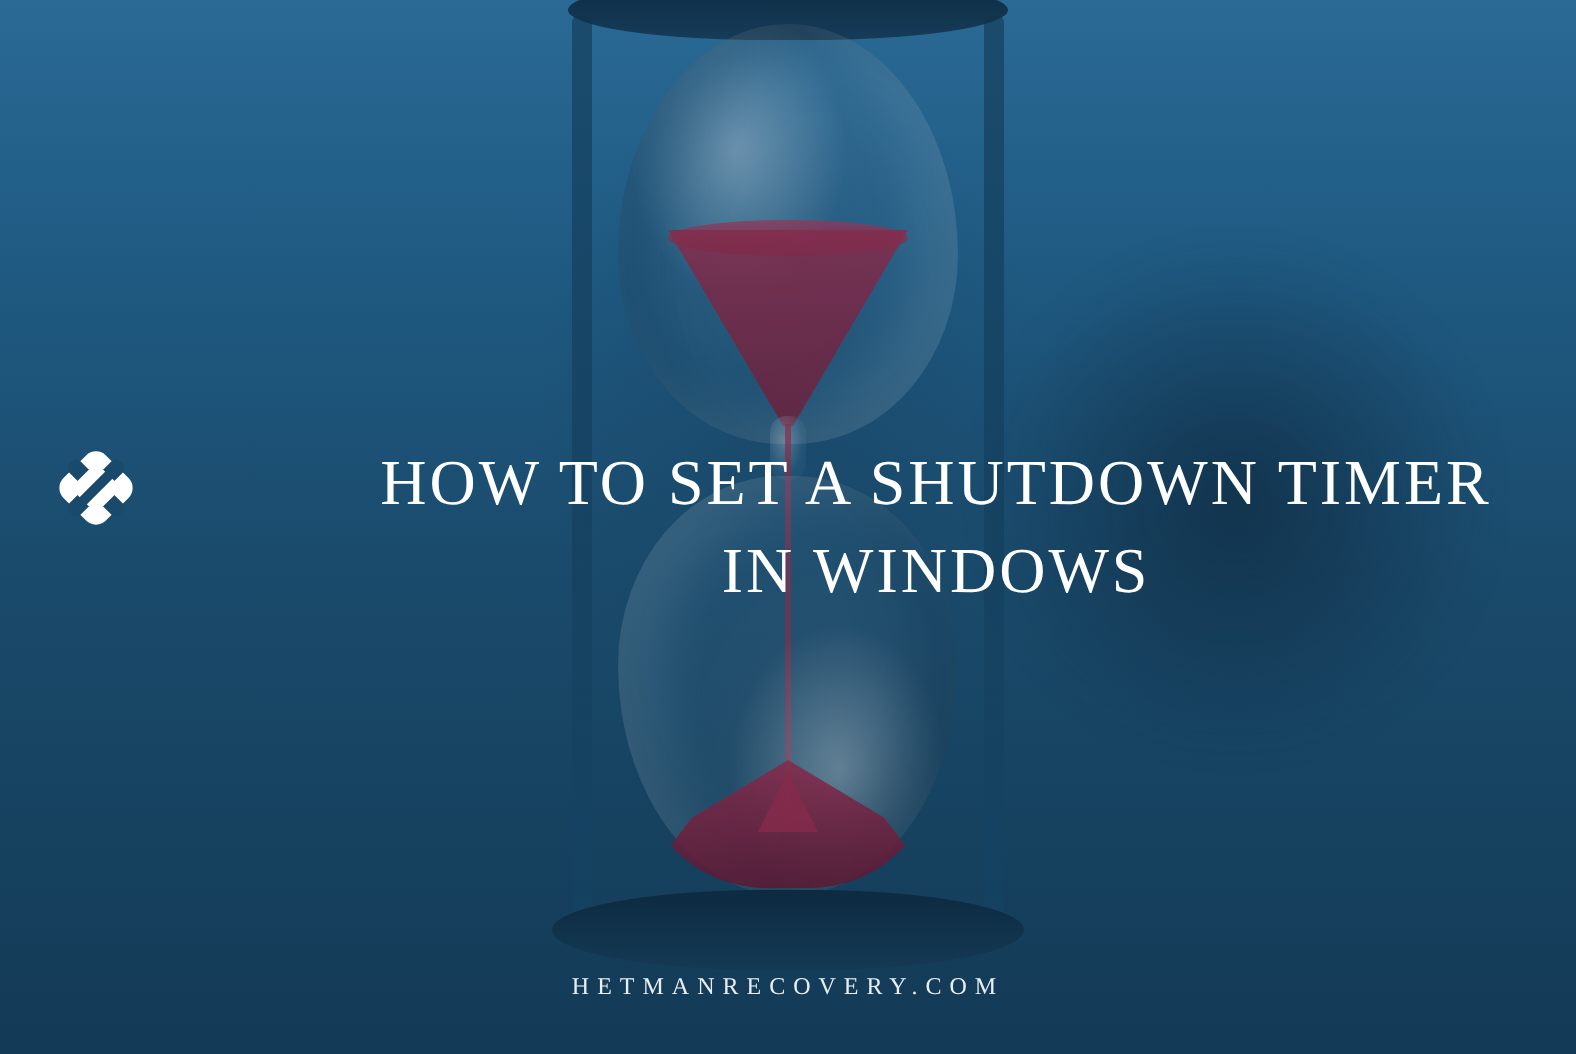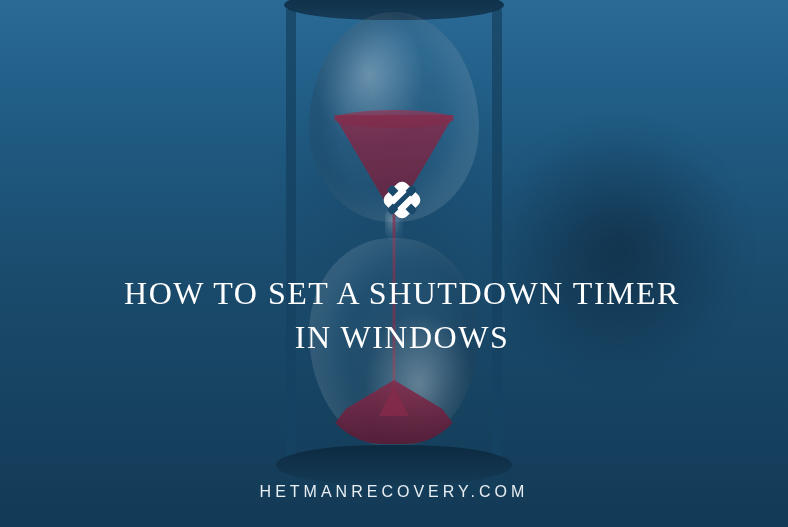--- a/index.html
+++ b/index.html
@@ -9,23 +9,23 @@
     overflow: hidden;
     font-family: Georgia, 'Times New Roman', serif;
     position: relative;
     background: #1a4a6b;
   }
   .hero {
     width: 100%;
     height: 100%;
     position: relative;
     display: flex;
-    flex-direction: column;
+    flex-direction: row;
     align-items: center;
-    justify-content: center;
+    justify-content: space-between;
     background:
       radial-gradient(ellipse 180px 240px at 50% 38%, rgba(20,60,90,0.35) 0%, rgba(20,60,90,0) 70%),
       linear-gradient(180deg, #2a6a95 0%, #1f5a82 25%, #1a4a6b 55%, #164260 78%, #133a56 100%);
     padding-left: 16px;
   }
   
   .bg-blur-right {
     position: absolute;
     top: 120px;
     right: 40px;
@@ -171,22 +171,22 @@
     padding: 0 20px;
   }
   
   .brand {
     position: absolute;
     bottom: 26px;
     left: 50%;
     transform: translateX(-50%);
     z-index: 5;
     color: #e9eef2;
-    font-family: Liberation Sans, sans-serif;
-    font-size: 16px;
+    font-family: Liberation Serif, serif;
+    font-size: 12px;
     letter-spacing: 4px;
     font-weight: 400;
   }
 </style>
 </head>
 <body>
 
 <div class="hero">
 
   <div class="bg-blur-right"></div>

